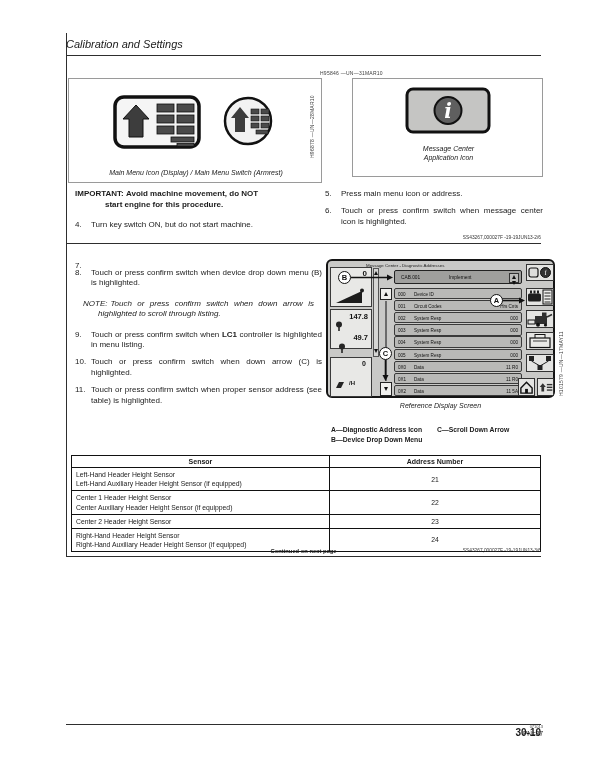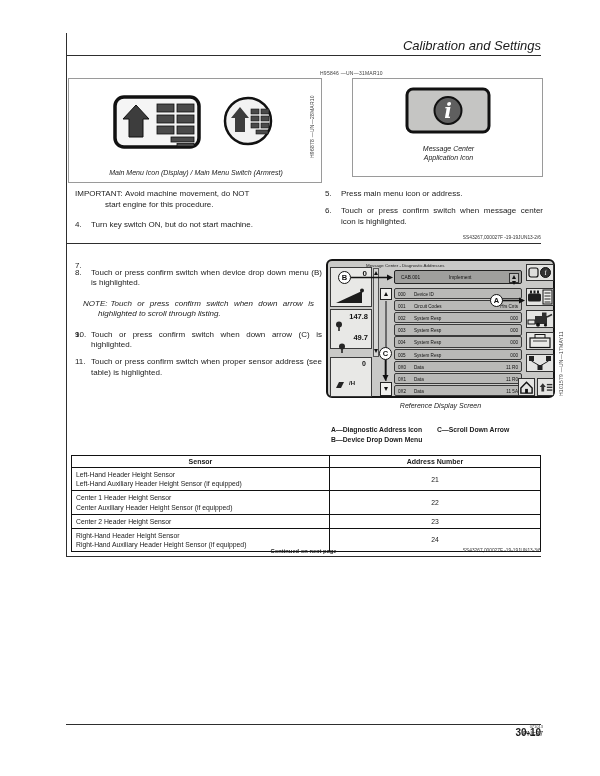--- a/index.html
+++ b/index.html
@@ -2,31 +2,31 @@
 <html><head>
 <meta charset="utf-8">
 <style>
   *{margin:0;padding:0;box-sizing:border-box}
   html,body{background:#fff}
   .page{position:relative;width:600px;height:776px;background:#fff;overflow:hidden;
         font-family:"Liberation Sans",sans-serif;color:#1b1b1b}
   .abs{position:absolute}
   .hrule{position:absolute;height:1px;background:#2e2e2e}
   .vrule{position:absolute;width:1px;background:#2e2e2e}
-  .title{font-style:italic;font-size:13px;text-align:right}
+  .title{font-style:italic;font-size:11px;text-align:left}
   .code{font-size:5px;color:#3c3c3c;white-space:nowrap;letter-spacing:.25px}
   .vcode{transform:rotate(-90deg);transform-origin:left top}
   .cap{font-style:italic;font-size:7px;text-align:center;color:#222}
   .figbox{position:absolute;border:1px solid #9a9a9a}
   .col{position:absolute;font-size:8px;line-height:1.3;text-align:justify}
   .step{position:relative;padding-left:16px;margin-bottom:7px}
   .step .num{position:absolute;left:0;top:0}
   .step.note{font-style:italic;padding-left:15px;text-indent:-15px;margin:10px 8px}
   .step.note .num{position:static;margin-right:3px}
-  .important{font-weight:normal;font-size:8px;line-height:1.32}
+  .important{font-weight:bold;font-size:8px;line-height:1.32}
   .important .cont{padding-left:30px}
   .refcode{position:absolute;font-size:4.8px;color:#333;white-space:nowrap}
   
   .display{position:absolute;left:326px;top:259px;width:229px;height:139px;
            background:#c9c9c7;border:2px solid #141414;border-radius:6px;font-size:4.6px}
   .dtitle{position:absolute;left:38px;top:2px;font-size:4.4px;color:#1d1d1d;white-space:nowrap}
   .panel{position:absolute;background:#e8e8e6;border:1px solid #3a3a3a}
   .gval{position:absolute;font-weight:bold;color:#111}
   .spinstrip{position:absolute;left:45px;top:7px;width:6px;height:89px;background:#d6d6d4;border:1px solid #555}
   .tri-up{width:0;height:0;border-left:2.5px solid transparent;border-right:2.5px solid transparent;border-bottom:4px solid #111;margin:2px auto}
@@ -121,21 +121,21 @@
   <div class="col" style="left:325px;top:189px;width:218px">
       <div class="step"><span class="num">5.</span><span class="stx"><span>Press main menu icon or address.</span></span></div>
       <div class="step"><span class="num">6.</span><span class="stx"><span>Touch or press confirm switch when message center icon is highlighted.</span></span></div>
     </div>
   <div class="refcode" style="right:59px;top:235px">SS43267,000027F -19-19JUN13-2/6</div>
 
   <div class="col" style="left:75px;top:261px;width:247px">
       <div class="step"><span class="num">7.</span></div>
       <div class="step"><span class="num">8.</span><span class="stx"><span>Touch or press confirm switch when device drop down menu (B) is highlighted.</span></span></div>
       <div class="step note"><span class="num">NOTE:</span><span class="stx"><span>Touch or press confirm switch when down arrow is highlighted to scroll through listing.</span></span></div>
-      <div class="step"><span class="num">9.</span></div>
+      <div class="step"><span class="num">9.</span><span class="stx"><span>Touch or press confirm switch when </span><b>LC1</b><span> controller is highlighted in menu listing.</span></span></div>
       <div class="step"><span class="num">10.</span><span class="stx"><span>Touch or press confirm switch when down arrow (C) is highlighted.</span></span></div>
       <div class="step"><span class="num">11.</span><span class="stx"><span>Touch or press confirm switch when proper sensor address (see table) is highlighted.</span></span></div>
     </div>
 
   <div class="display">
     <div class="dtitle">Message Center - Diagnostic Addresses</div>
 
     <div class="panel" style="left:2px;top:6px;width:42px;height:40px">
       <span class="gval" style="right:4px;top:1px;font-size:8px">0</span>
       <svg class="abs" style="left:4px;top:20px" width="30" height="16" viewBox="0 0 30 16">

